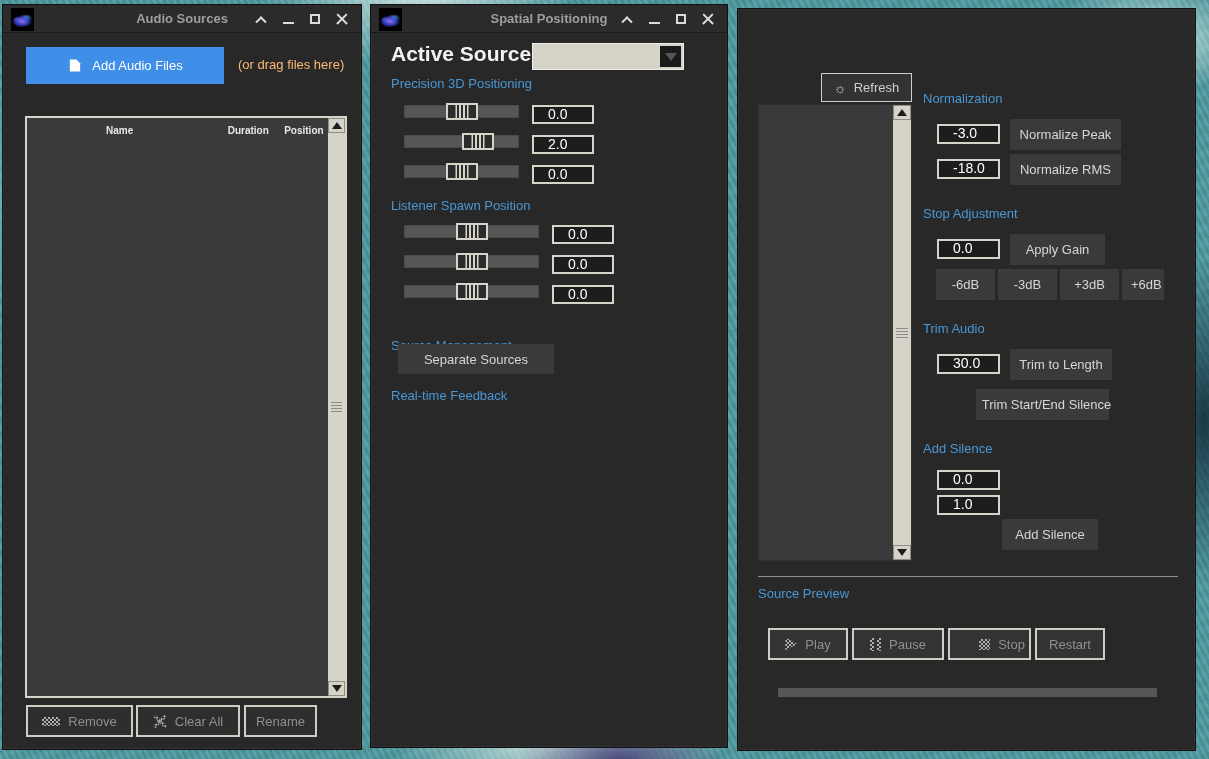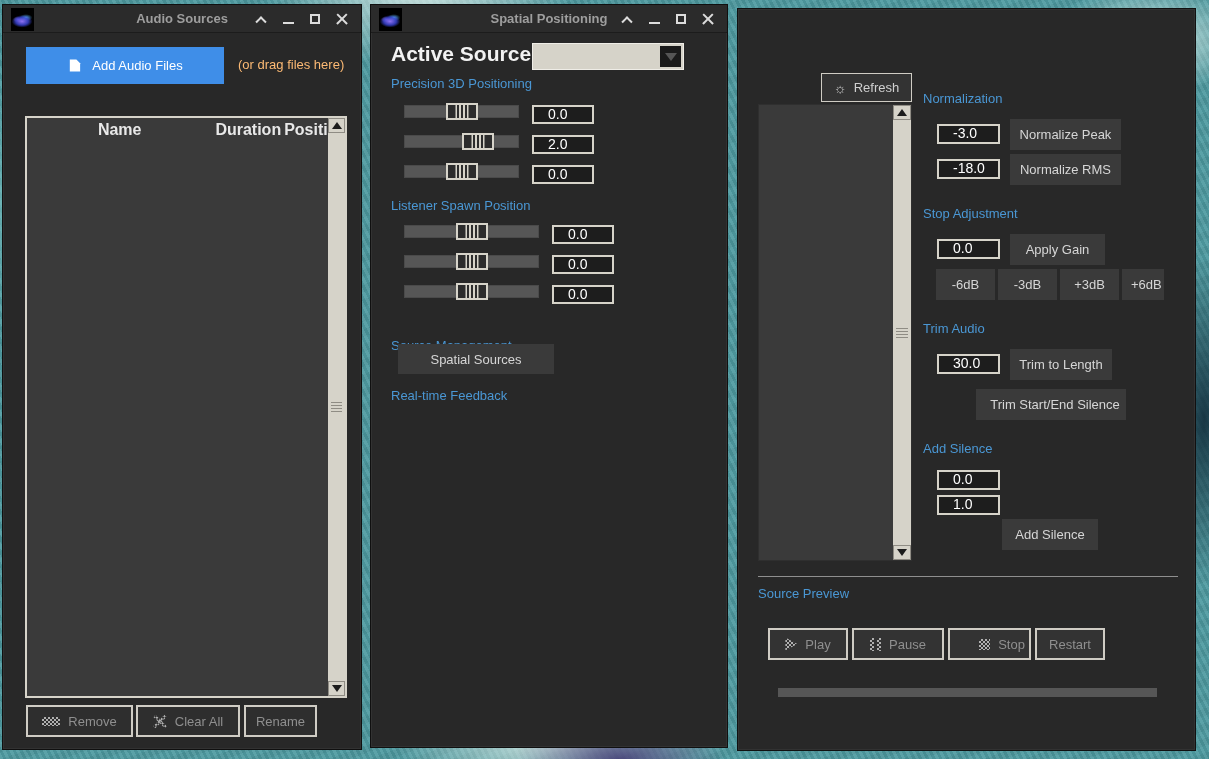--- a/index.html
+++ b/index.html
@@ -96,21 +96,21 @@
 
   <div class="abs btn-flat" style="left:23px;top:42px;width:198px;height:37px;background:#3f8ee8;color:#fff;gap:10px;">
     <svg width="15" height="15" viewBox="0 0 16 16">
         <path d="M3 1.5 h7 l4 4 v9 H3 z" fill="#fff"></path>
       </svg>
     <span>Add Audio Files</span>
   </div>
   <div class="abs" style="left:235px;top:51px;width:120px;color:#fdba74;font-size:13px;line-height:17px;">(or drag files here)</div>
 
   <div class="abs" style="left:22px;top:111px;width:322px;height:582px;border:2px solid #d6d3c9;background:#3a3a3a;">
-    <div class="abs" style="left:0;top:0;right:17px;height:24px;display:flex;align-items:center;color:#e8e8e8;font-size:16px;font-weight:bold;overflow:hidden;">
+    <div class="abs" style="left:0;top:0;right:17px;height:24px;display:flex;align-items:center;color:#e8e8e8;font-size:10px;font-weight:bold;overflow:hidden;">
       <span style="width:186px;text-align:center;">Name</span>
       <span style="width:72px;text-align:center;">Duration</span>
       <span style="width:44px;overflow:hidden;white-space:nowrap;">Position</span>
     </div>
     <div class="scrollbar" style="right:0;top:0;bottom:0;width:17px;">
       <div class="sb-arrow" style="top:0;">
           <span class="tri-up"></span>
         </div>
       <div class="sb-arrow" style="bottom:0;">
           <span class="tri-down"></span>
@@ -194,21 +194,21 @@
   </div>
   <div class="abs entry" style="left:181px;top:250px;width:62px;height:19px;">0.0</div>
 
   <div class="slider" style="left:33px;top:280px;width:135px;">
     <div class="sl-thumb" style="left: 50%;"></div>
   </div>
   <div class="abs entry" style="left:181px;top:280px;width:62px;height:19px;">0.0</div>
 
   <div class="abs heading" style="left:20px;top:313px;margin-top:20px;">Source Management</div>
   <div class="abs btn-flat" style="left:27px;top:339px;width:156px;height:30px;">
-    <span>Spatial Sources</span>
+    <span>Separate Sources</span>
   </div>
   <div class="abs heading" style="left:20px;top:383px;">Real-time Feedback</div>
 </div>
 
 <div class="window" style="left:737px;top:8px;width:459px;height:743px;">
 
   <div class="abs btn-outline" style="left:83px;top:64px;width:91px;height:29px;border-width:1px;gap:7px;">
     <span style="color:#cfcfcf;font-size:14px;line-height:14px;">☼</span>
     <span>Refresh</span>
   </div>
@@ -253,21 +253,21 @@
   </div>
   <div class="abs btn-flat" style="left:384px;top:260px;width:42px;height:31px;justify-content:flex-start;padding-left:9px;overflow:hidden;">
     <span>+6dB</span>
   </div>
 
   <div class="abs heading" style="left:185px;top:312px;">Trim Audio</div>
   <div class="abs entry" style="left:199px;top:345px;width:63px;height:20px;">30.0</div>
   <div class="abs btn-flat" style="left:272px;top:340px;width:102px;height:31px;">
     <span>Trim to Length</span>
   </div>
-  <div class="abs btn-flat" style="left:238px;top:380px;width:150px;height:31px;padding-left:8px;">
+  <div class="abs btn-flat" style="left:238px;top:380px;width:133px;height:31px;padding-left:8px;">
     <span>Trim Start/End Silence</span>
   </div>
 
   <div class="abs heading" style="left:185px;top:432px;">Add Silence</div>
   <div class="abs entry" style="left:199px;top:461px;width:63px;height:20px;">0.0</div>
   <div class="abs entry" style="left:199px;top:486px;width:63px;height:20px;">1.0</div>
   <div class="abs btn-flat" style="left:264px;top:510px;width:96px;height:31px;">
     <span>Add Silence</span>
   </div>
 

